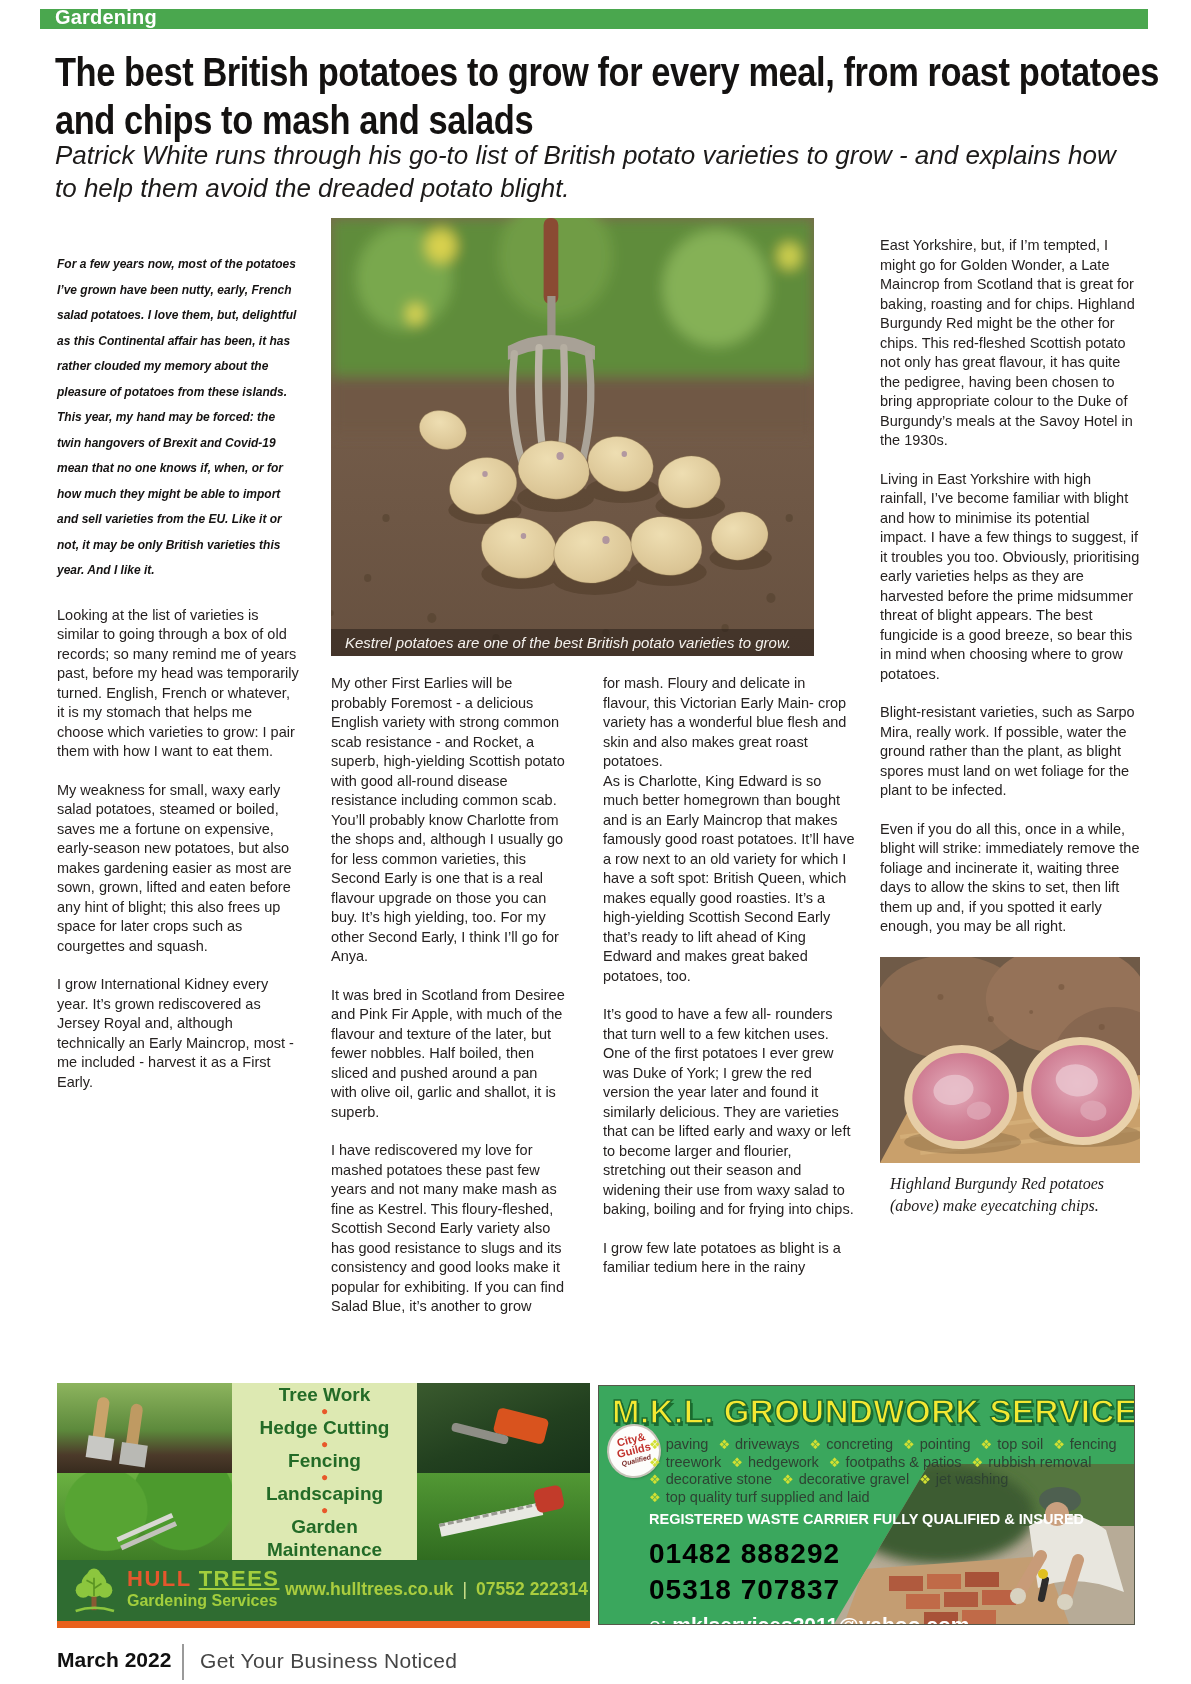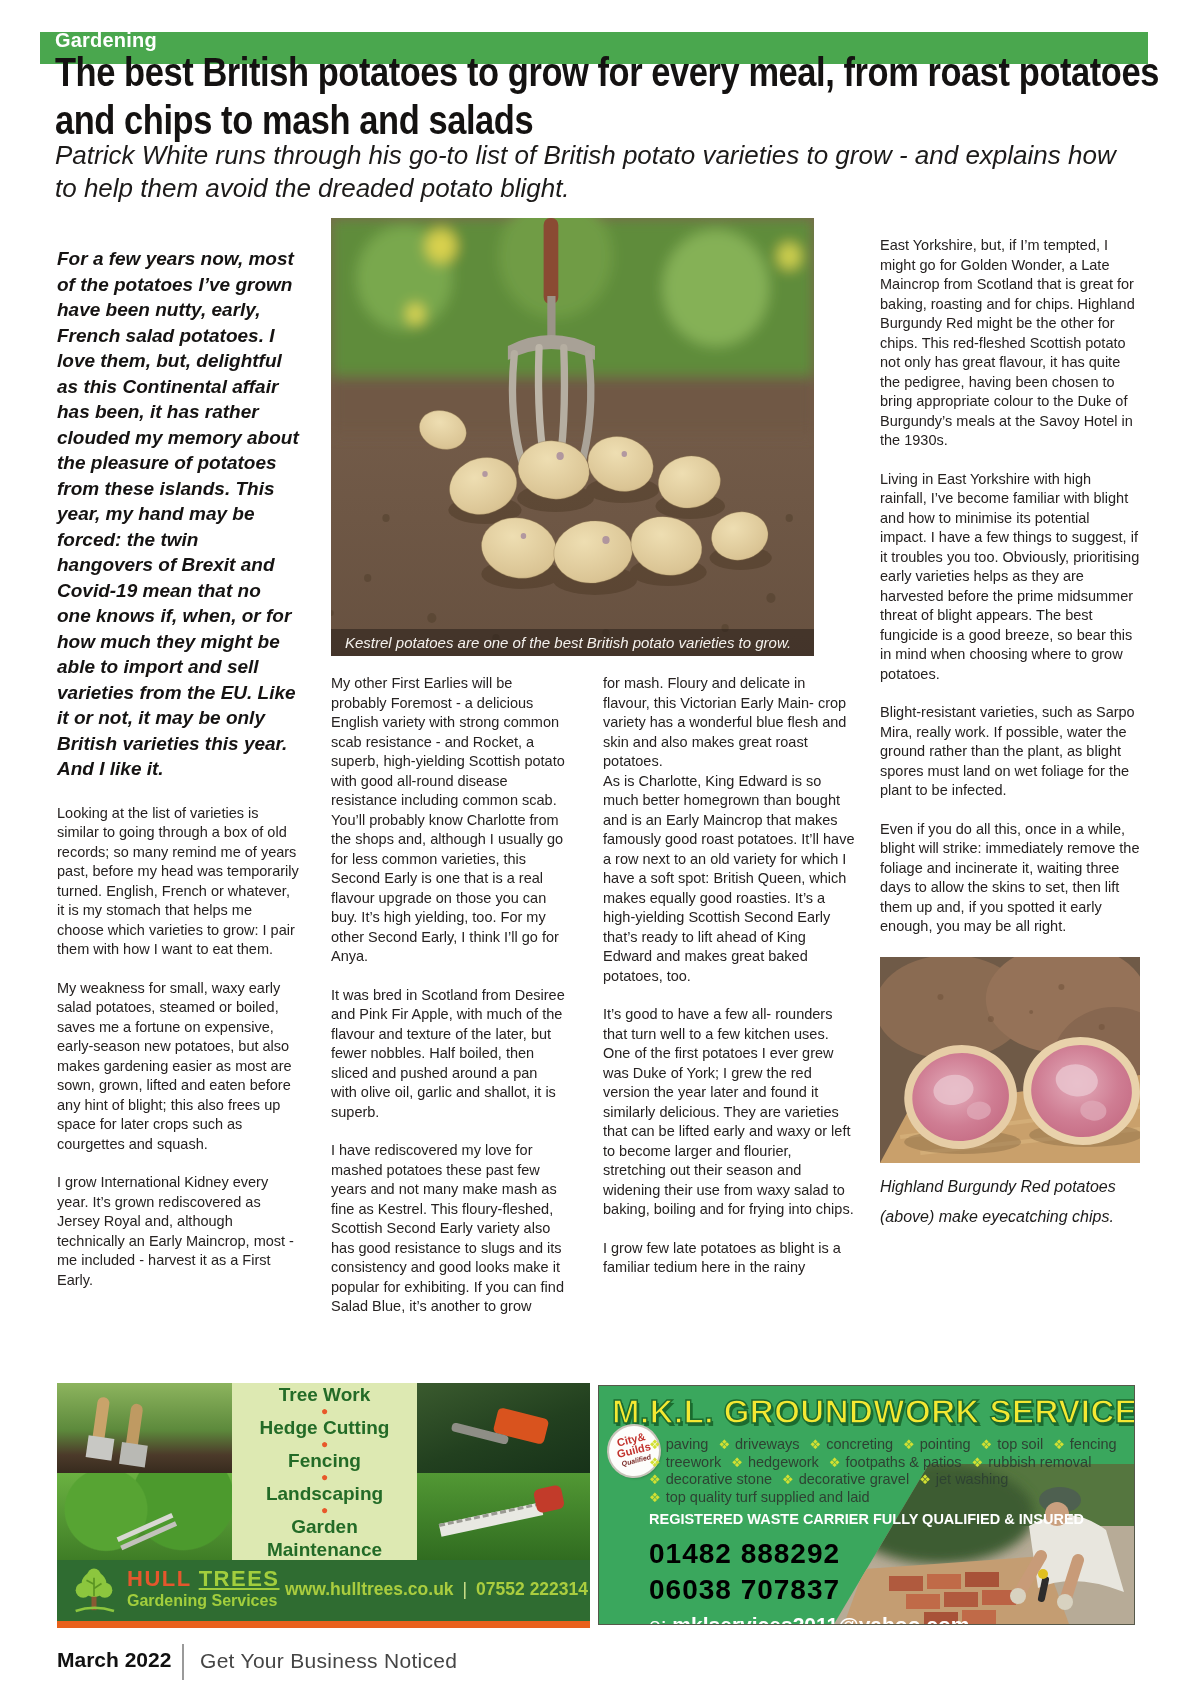--- a/index.html
+++ b/index.html
@@ -1,48 +1,48 @@
 <!DOCTYPE html>
 <html><head>
 <meta charset="utf-8">
 <style>
   html,body{margin:0;padding:0;background:#e8e8e8;}
   .page{position:relative;width:1191px;height:1684px;background:#ffffff;margin:0 auto;
         font-family:"Liberation Sans",sans-serif;color:#221f1f;overflow:hidden;}
 
   
-  .section-bar{position:absolute;left:40px;top:32px;width:1108px;height:32px;background:#4aa74e;}
+  .section-bar{position:absolute;left:40px;top:9px;width:1108px;height:20px;background:#4aa74e;}
   .section-label{position:absolute;left:15px;top:-3px;font-size:20px;font-weight:700;color:#fff;letter-spacing:.2px;}
   .headline{position:absolute;left:55px;top:48px;width:1330px;margin:0;
             font-size:41px;line-height:48px;font-weight:700;letter-spacing:-.5px;color:#141211;
             transform:scaleX(.84);transform-origin:left top;}
   .standfirst{position:absolute;left:55px;top:139px;width:1070px;margin:0;
               font-size:26px;line-height:33px;font-style:italic;color:#1c1a19;}
 
   
   .col{position:absolute;font-size:14.5px;line-height:19.5px;color:#262221;}
   .col1{left:57px;top:236px;width:242px;}
   .col2{left:331px;top:674px;width:234px;}
   .col3{left:603px;top:674px;width:252px;}
   .col4{left:880px;top:236px;width:260px;}
   .body-p{margin:0 0 19px 0;}
   .body-p.nogap{margin-bottom:0;}
-  .intro{font-size:19px;line-height:25.5px;font-weight:700;font-style:italic;margin:10px 0 22px 0;color:#151312;}
+  .intro{font-size:12px;line-height:25.5px;font-weight:700;font-style:italic;margin:16px 0 22px 0;color:#151312;}
 
   
   .photo1{position:absolute;left:331px;top:218px;width:483px;height:438px;margin:0;}
   .photo1 svg{display:block;width:100%;height:100%;}
   .photo1-caption{position:absolute;left:0;bottom:0;width:100%;height:27px;box-sizing:border-box;
                   background:rgba(38,30,24,.55);color:#f5f2ee;font-style:italic;font-size:15px;
                   line-height:27px;padding-left:14px;}
 
   
   .photo2{width:260px;height:206px;margin:20px 0 9px 0;}
   .photo2 svg{display:block;width:100%;height:100%;}
-  .caption2{margin:0;font-size:16px;line-height:30px;font-style:italic;color:#1d1b1a;}
+  .caption2{margin:10px;font-size:16px;line-height:22px;font-style:italic;color:#1d1b1a;font-family:Liberation Serif, serif;}
 
   
   .ad-hull{position:absolute;left:57px;top:1383px;width:533px;height:245px;}
   .hull-grid{position:absolute;left:0;top:0;width:500px;height:177px;display:grid;
              grid-template-columns:175px 185px 173px;grid-template-rows:90px 87px;}
   .ph{position:relative;overflow:hidden;}
   .ph-tools{background:linear-gradient(180deg,#8db45e 0%,#5d8a3c 52%,#4c3a2a 80%,#372b1e 100%);}
   .ph-tools::before{content:"";position:absolute;left:38px;top:14px;width:12px;height:46px;background:#c9a36a;
                     border-radius:6px;transform:rotate(8deg);box-shadow:34px 2px 0 #bf9a62;}
   .ph-tools::after{content:"";position:absolute;left:30px;top:54px;width:26px;height:22px;background:#c8c8c4;
@@ -348,21 +348,21 @@
       <span class="b3">Qualified</span>
     </div>
     <div class="mkl-services">
       <div class="mkl-line"><span class="bullet">❖</span><span class="item">paving</span><span class="bullet">❖</span><span class="item">driveways</span><span class="bullet">❖</span><span class="item">concreting</span><span class="bullet">❖</span><span class="item">pointing</span><span class="bullet">❖</span><span class="item">top soil</span><span class="bullet">❖</span><span class="item">fencing</span></div>
       <div class="mkl-line"><span class="bullet">❖</span><span class="item">treework</span><span class="bullet">❖</span><span class="item">hedgework</span><span class="bullet">❖</span><span class="item">footpaths &amp; patios</span><span class="bullet">❖</span><span class="item">rubbish removal</span></div>
       <div class="mkl-line"><span class="bullet">❖</span><span class="item">decorative stone</span><span class="bullet">❖</span><span class="item">decorative gravel</span><span class="bullet">❖</span><span class="item">jet washing</span></div>
       <div class="mkl-line"><span class="bullet">❖</span><span class="item">top quality turf supplied and laid</span></div>
     </div>
     <div class="mkl-registered">REGISTERED WASTE CARRIER FULLY QUALIFIED &amp; INSURED</div>
     <div class="mkl-phone">01482 888292</div>
-    <div class="mkl-phone">06038 707837</div>
+    <div class="mkl-phone">05318 707837</div>
     <div class="mkl-email">
       <span>e:</span>
       <span class="em">mklservices2011@yahoo.com</span>
     </div>
   </div>
 
   <span class="footer-issue">March 2022</span>
   <span class="footer-div"></span>
   <span class="footer-tag">Get Your Business Noticed</span>
 

